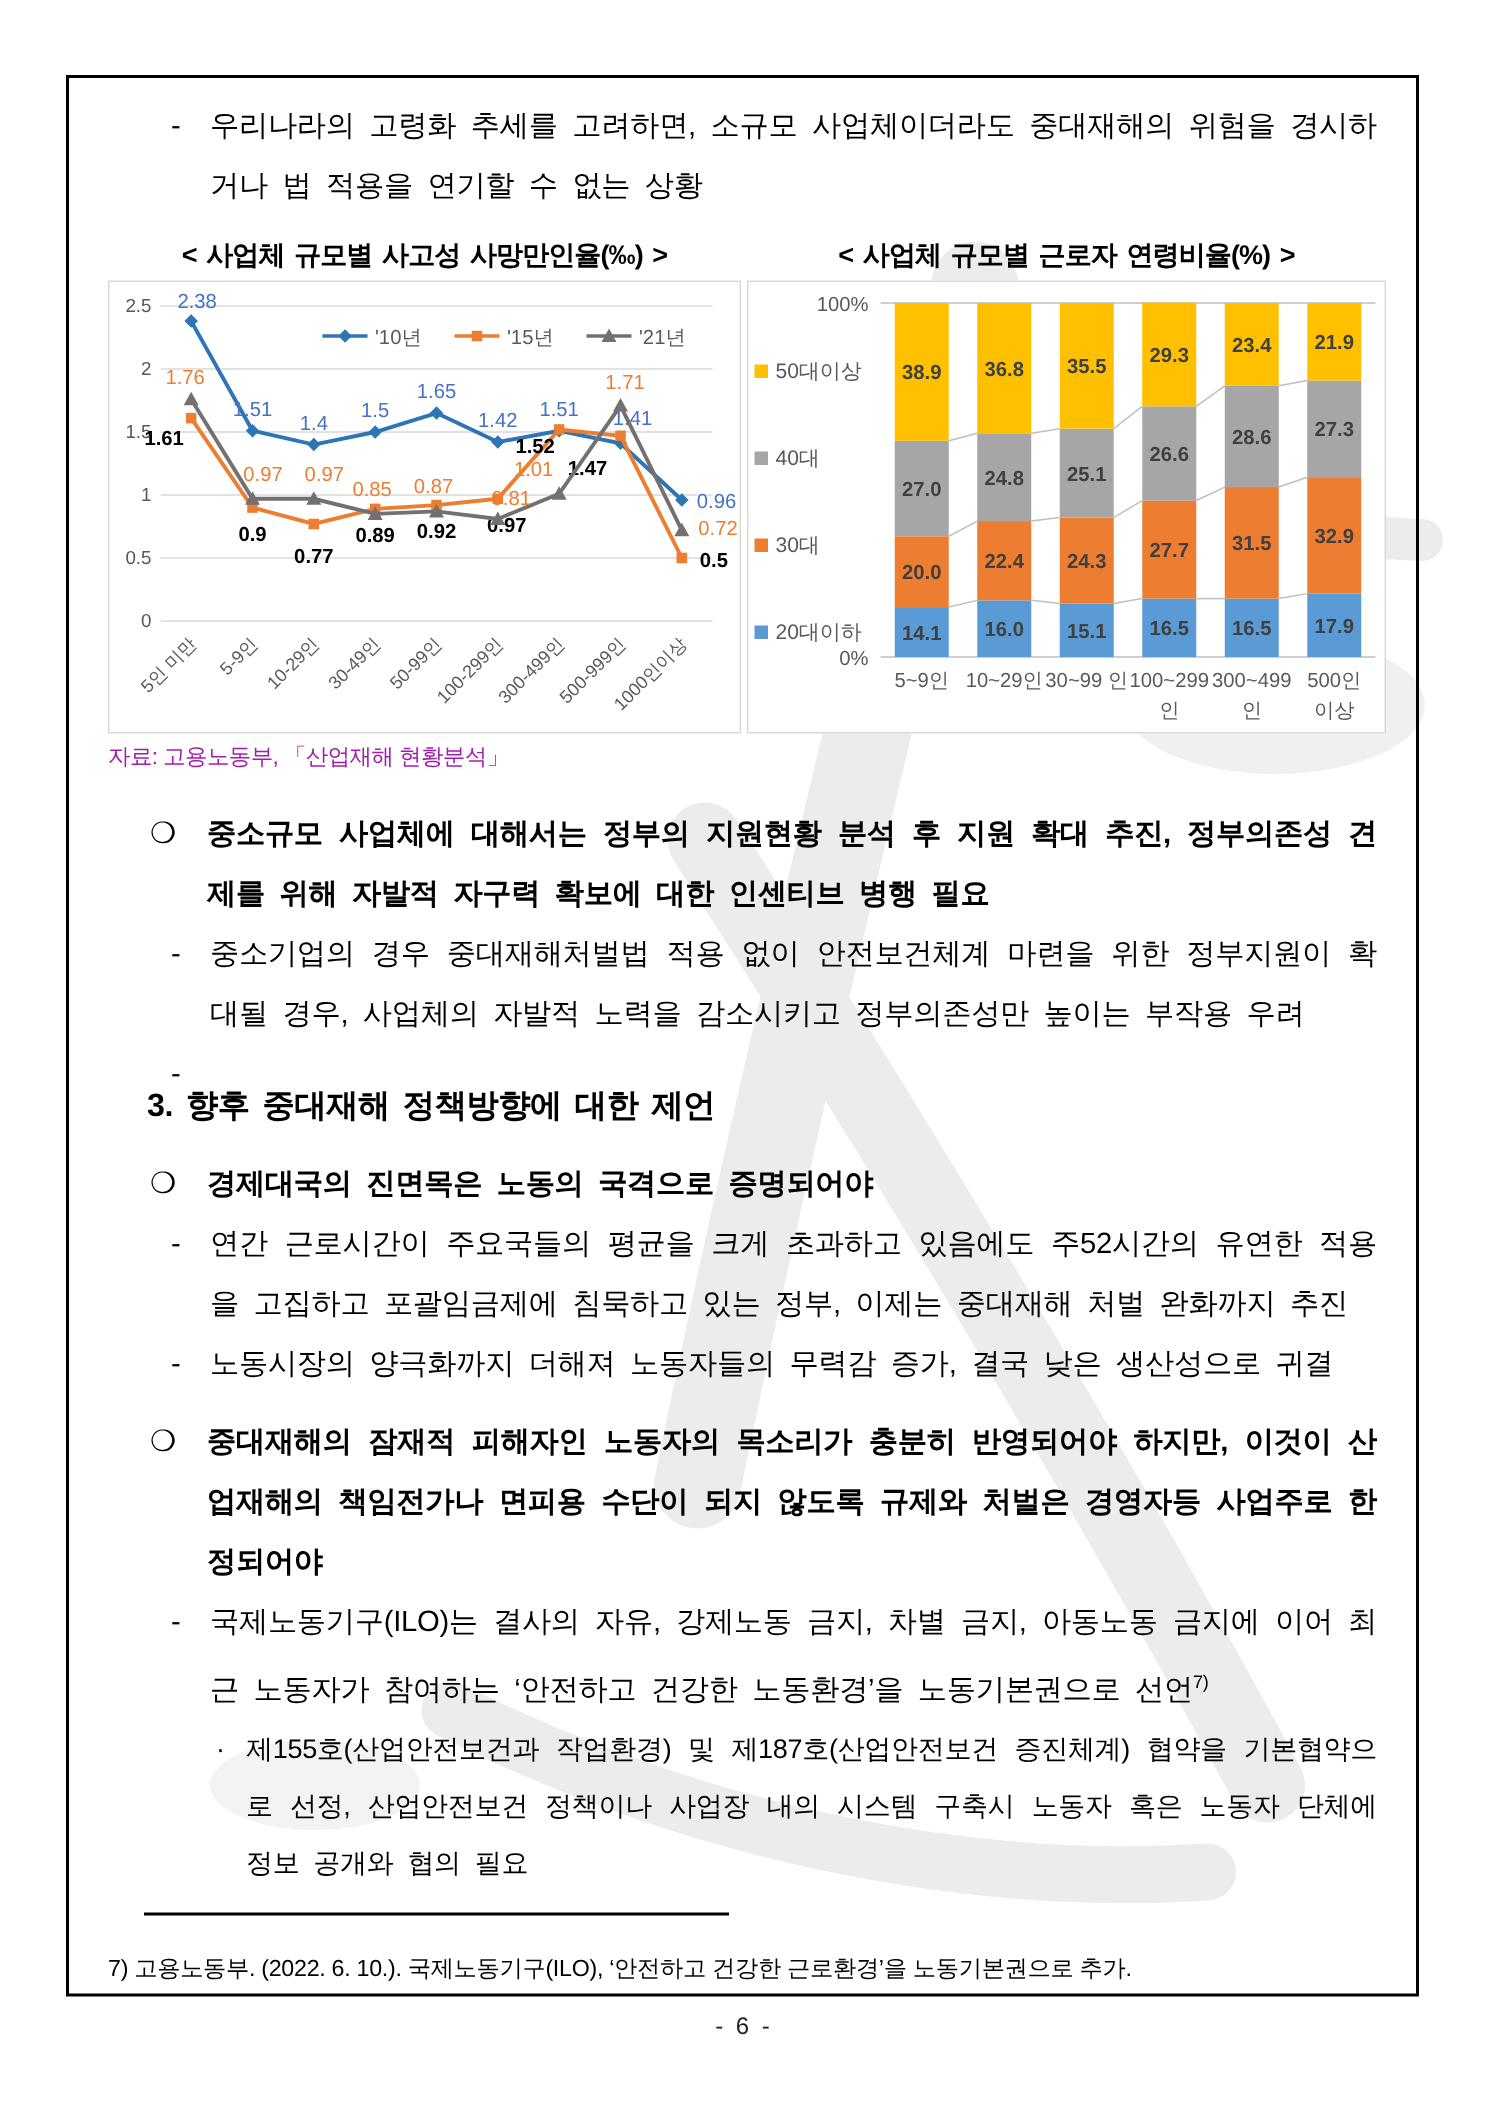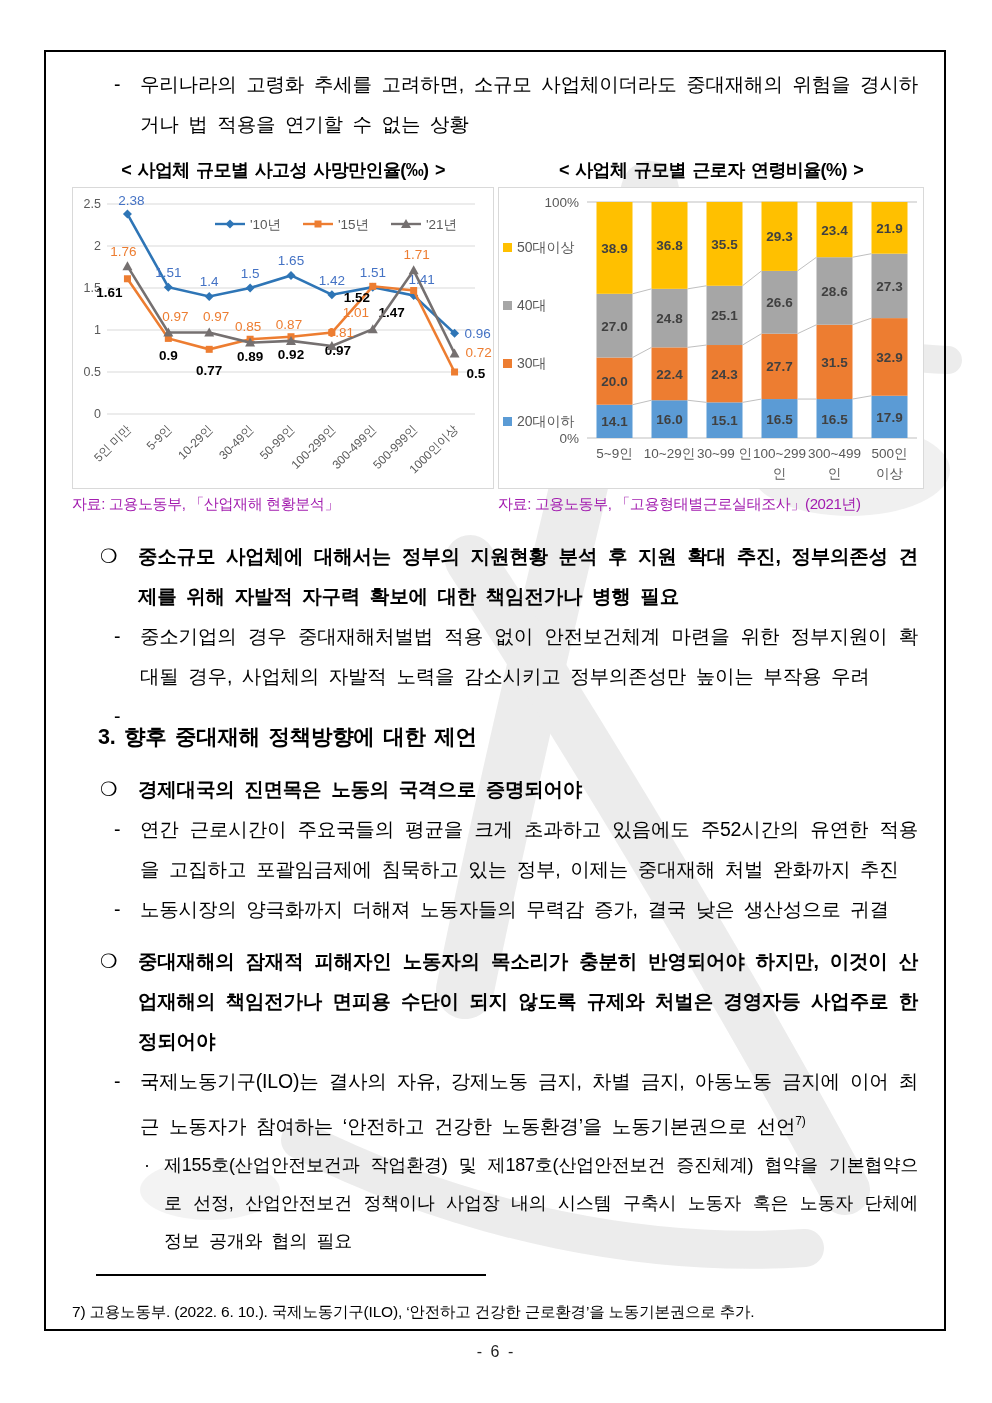--- a/index.html
+++ b/index.html
@@ -235,27 +235,26 @@
               <rect x="4" y="55" width="9" height="9" fill="#FFC000"></rect>
               <text x="18" y="64" font-family="Liberation Sans, DejaVu Sans, sans-serif" font-size="14" fill="#595959">50대이상</text>
               <rect x="4" y="113" width="9" height="9" fill="#A6A6A6"></rect>
               <text x="18" y="122" font-family="Liberation Sans, DejaVu Sans, sans-serif" font-size="14" fill="#595959">40대</text>
               <rect x="4" y="171" width="9" height="9" fill="#ED7D31"></rect>
               <text x="18" y="180" font-family="Liberation Sans, DejaVu Sans, sans-serif" font-size="14" fill="#595959">30대</text>
               <rect x="4" y="229" width="9" height="9" fill="#5B9BD5"></rect>
               <text x="18" y="238" font-family="Liberation Sans, DejaVu Sans, sans-serif" font-size="14" fill="#595959">20대이하</text>
             </svg>
         </div>
-        <div class="chart-source">자료: 고용노동부, 「고용형태별근로실태조사」(2021년)</div>
       </div>
     </div>
 
     <p class="para head mt22">
       <span class="marker">❍</span>
-      <span class="ptext">중소규모 사업체에 대해서는 정부의 지원현황 분석 후 지원 확대 추진, 정부의존성 견제를 위해 자발적 자구력 확보에 대한 책임전가나 병행 필요</span>
+      <span class="ptext">중소규모 사업체에 대해서는 정부의 지원현황 분석 후 지원 확대 추진, 정부의존성 견제를 위해 자발적 자구력 확보에 대한 인센티브 병행 필요</span>
     </p>
     <p class="para">
       <span class="marker">-</span>
       <span class="ptext">중소기업의 경우 중대재해처벌법 적용 없이 안전보건체계 마련을 위한 정부지원이 확대될 경우, 사업체의 자발적 노력을 감소시키고 정부의존성만 높이는 부작용 우려</span>
     </p>
     <p class="para">
       <span class="marker">-</span>
     </p>
 
     <h3 class="section">3. 향후 중대재해 정책방향에 대한 제언</h3>

